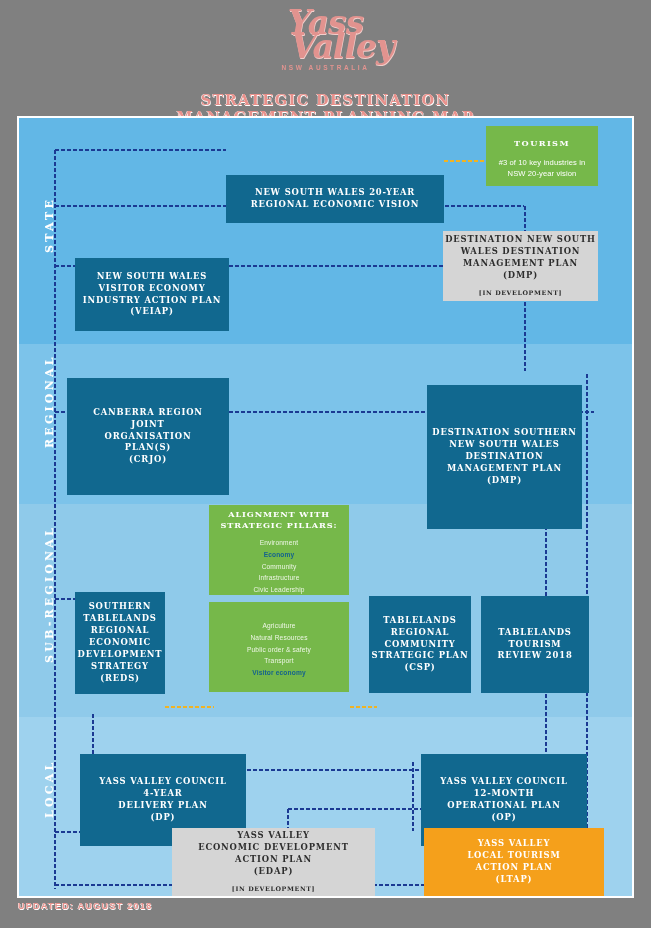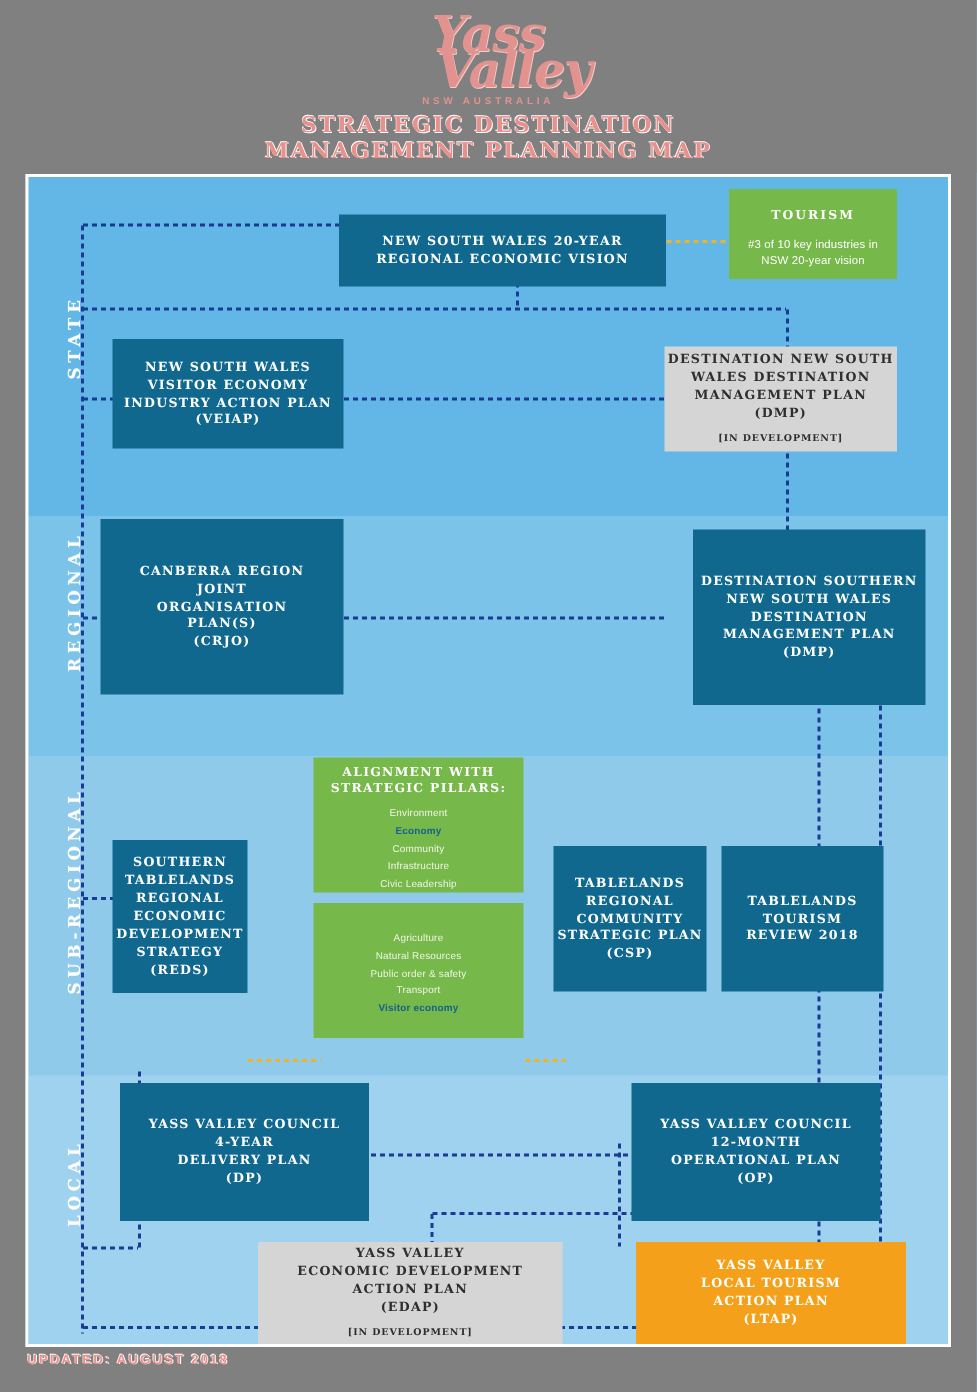--- a/index.html
+++ b/index.html
@@ -48,21 +48,21 @@
     display: block;
     font-family: "Liberation Sans", sans-serif;
     font-weight: bold;
     font-size: 6.5px;
     letter-spacing: 2.6px;
     color: #e2938f;
     margin-top: 1px;
   }
   #title {
     position: absolute;
-    left: 0; top: 76px;
+    left: 0; top: 92px;
     width: 651px;
     text-align: center;
     font-family: "DejaVu Serif", serif;
     font-weight: bold;
     font-size: 14.5px;
     line-height: 1.15;
     letter-spacing: 1.4px;
     color: #e8918c;
     text-shadow: 0.6px 0.6px 0 #ffffff, -0.4px -0.4px 0 #ffffff;
   }
@@ -104,21 +104,21 @@
     align-items: center;
     justify-content: center;
     text-align: center;
     padding: 4px 5px;
     font-family: "DejaVu Serif", serif;
     font-weight: bold;
     font-size: 8.4px;
     line-height: 1.42;
     letter-spacing: 0.85px;
   }
-  .node.blue   { background: #11688f; color: #ffffff; }
+  .node.blue   { background: #11688f; color: #ffffff; margin-top: 32px; }
   .node.grey   { background: #d5d5d5; color: #2e2e2e; }
   .node.orange { background: #f5a01b; color: #ffffff; }
   .node.green  { background: #76b84a; color: #ffffff; }
   .node .line { display: block; white-space: nowrap; }
   .node .devnote {
     display: block;
     margin-top: 7px;
     font-size: 6.3px;
     letter-spacing: 0.6px;
     font-weight: bold;
@@ -299,21 +299,21 @@
   </div>
 
   <div class="node blue" id="node-crjo" style="left:48px; top:228px; width:162px; height:117px;">
     <span class="line">CANBERRA REGION</span>
     <span class="line">JOINT</span>
     <span class="line">ORGANISATION</span>
     <span class="line">PLAN(S)</span>
     <span class="line">(CRJO)</span>
   </div>
 
-  <div class="node blue" id="node-dsnsw-dmp" style="left:443px; top:235px; width:155px; height:117px;">
+  <div class="node blue" id="node-dsnsw-dmp" style="left:408px; top:235px; width:155px; height:144px;">
     <span class="line">DESTINATION SOUTHERN</span>
     <span class="line">NEW SOUTH WALES</span>
     <span class="line">DESTINATION</span>
     <span class="line">MANAGEMENT PLAN</span>
     <span class="line">(DMP)</span>
   </div>
 
   <div class="node blue" id="node-reds" style="left:56px; top:442px; width:90px; height:102px;">
     <span class="line">SOUTHERN</span>
     <span class="line">TABLELANDS</span>

